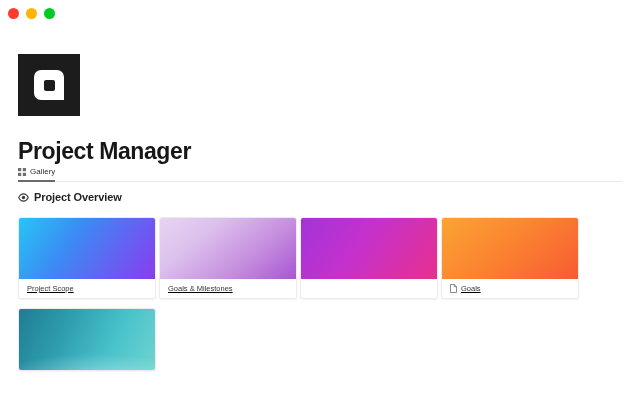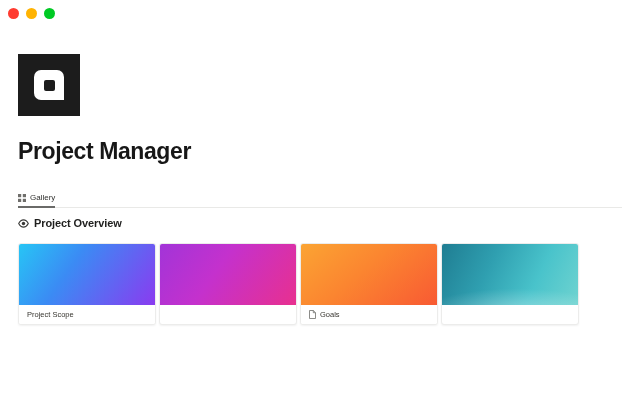--- a/index.html
+++ b/index.html
@@ -83,21 +83,21 @@
   .page-title {
     font-size: 23px;
     font-weight: bold;
     color: #171717;
     letter-spacing: -0.4px;
     margin-top: 22px;
   }
 
   
   .tabbar {
-    margin-top: 26px;
+    margin-top: 0;
     height: 17px;
     border-bottom: 1px solid #e9e9e7;
     display: flex;
     align-items: flex-end;
   }
   .tab {
     display: inline-flex;
     align-items: center;
     gap: 4px;
     font-size: 8px;
@@ -126,20 +126,21 @@
     font-weight: bold;
     color: #1f1f1e;
     letter-spacing: -0.1px;
   }
 
   
   .gallery {
     display: flex;
     flex-wrap: wrap;
     gap: 9px 3px;
+    text-decoration: underline;
   }
   .card {
     width: 138px;
     background: #ffffff;
     border: 1px solid #ececeb;
     border-radius: 3px;
     overflow: hidden;
     box-shadow: 0 1px 2px rgba(15,15,15,0.06);
     display: flex;
     flex-direction: column;
@@ -235,20 +236,26 @@
 
     <div class="gallery">
 
       <div class="card">
         <div class="card-cover cover-scope"></div>
         <div class="card-label">
           <span>Project Scope</span>
         </div>
       </div>
 
+      <div class="card">
+        <div class="card-cover cover-goals"></div>
+        <div class="card-label">
+          <span>Goals &amp; Milestones</span>
+        </div>
+      </div>
 
       <div class="card">
         <div class="card-cover cover-timelines"></div>
       </div>
 
 
       <div class="card">
         <div class="card-cover cover-team"></div>
         <div class="card-label">
           <span class="doc-icon">

